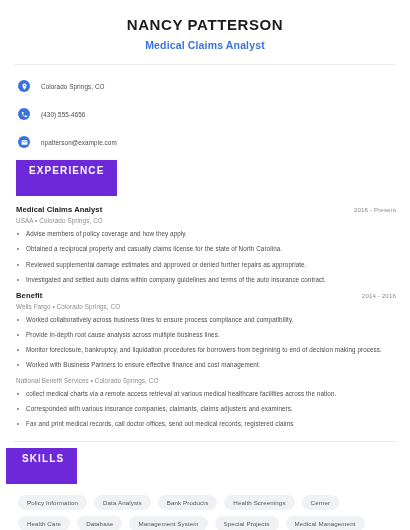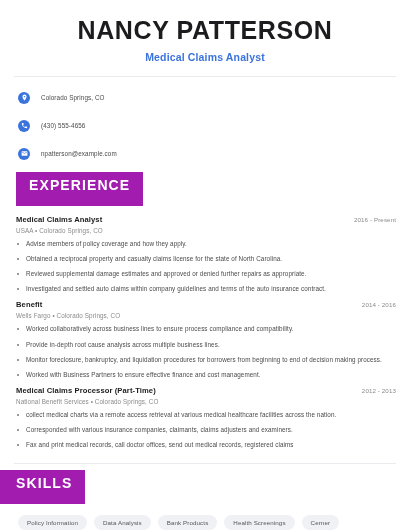--- a/index.html
+++ b/index.html
@@ -21,21 +21,21 @@
     box-sizing: border-box;
     position: relative;
   }
 
   
   .header {
     padding: 16px 20px 0 20px;
     text-align: center;
   }
   .full-name {
-    font-size: 25px;
+    font-size: 15px;
     font-weight: bold;
     letter-spacing: 0.6px;
     color: #1c1c1e;
     line-height: 1.15;
     margin: 0;
   }
   .job-title {
     font-size: 10.5px;
     font-weight: bold;
     color: #3b73dd;
@@ -75,29 +75,29 @@
   .contact-text {
     font-size: 6.3px;
     color: #4a4a4a;
     letter-spacing: 0.1px;
   }
 
   
   .section { margin-top: 6px; }
   .badge {
     display: inline-block;
-    background: #a21caf;
+    background: #6d28d9;
     color: #ffffff;
-    font-size: 14px;
+    font-size: 10px;
     font-weight: bold;
     letter-spacing: 1.1px;
-    padding: 5px 13px 13px 13px;
+    padding: 5px 13px 20px 13px;
   }
   .badge-experience { margin-left: 16px; }
-  .badge-skills { margin-left: 0; padding-left: 16px; text-align: right; }
+  .badge-skills { margin-left: 6px; padding-left: 16px; text-align: right; }
 
   
   .jobs { padding: 0 14px 0 16px; margin-top: 9px; }
   .job { margin-bottom: 7px; }
   .job-head {
     display: flex;
     align-items: baseline;
     justify-content: space-between;
   }
   .job-role {
@@ -231,24 +231,20 @@
         <div class="job-org">Wells Fargo • Colorado Springs, CO</div>
         <ul class="bullets">
           <li>Worked collaboratively across business lines to ensure process compliance and compatibility.</li>
           <li>Provide in-depth root cause analysis across multiple business lines.</li>
           <li>Monitor foreclosure, bankruptcy, and liquidation procedures for borrowers from beginning to end of decision making process.</li>
           <li>Worked with Business Partners to ensure effective finance and cost management.</li>
         </ul>
       </div>
 
       <div class="job">
-        <div class="job-head">
-          <span class="job-role">Medical Claims Processor (Part-Time)</span>
-          <span class="job-dates">2012 - 2013</span>
-        </div>
         <div class="job-org">National Benefit Services • Colorado Springs, CO</div>
         <ul class="bullets">
           <li>collect medical charts via a remote access retrieval at various medical healthcare facilities across the nation.</li>
           <li>Corresponded with various insurance companies, claimants, claims adjusters and examiners.</li>
           <li>Fax and print medical records, call doctor offices, send out medical records, registered claims</li>
         </ul>
       </div>
 
     </div>
   </div>

